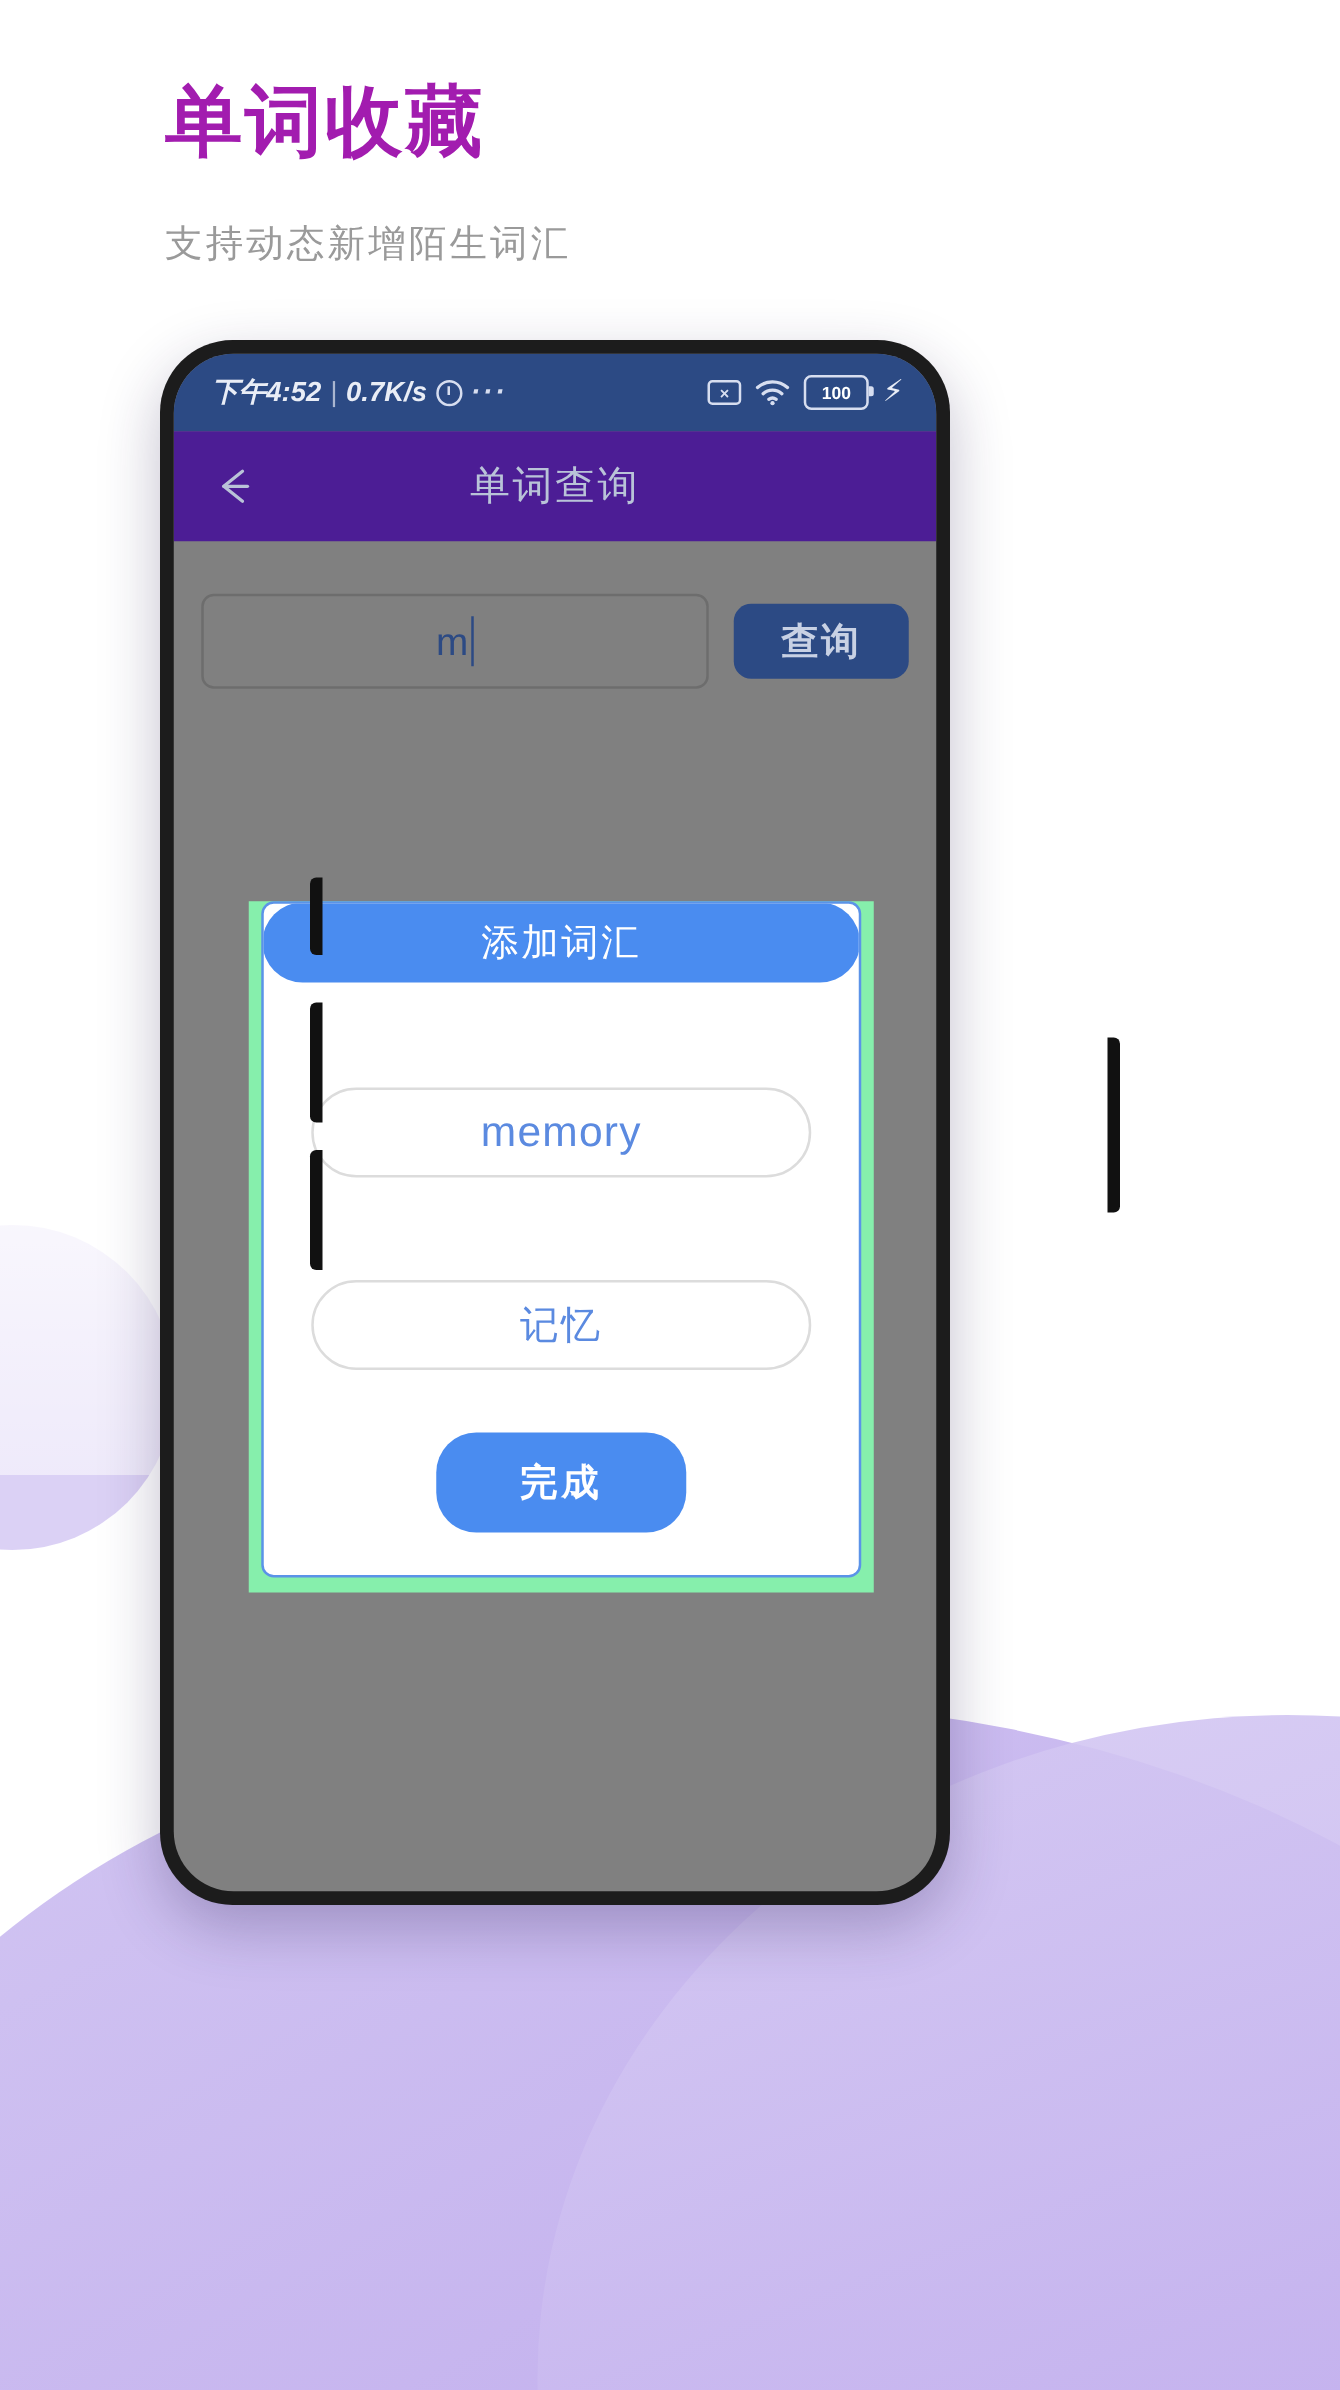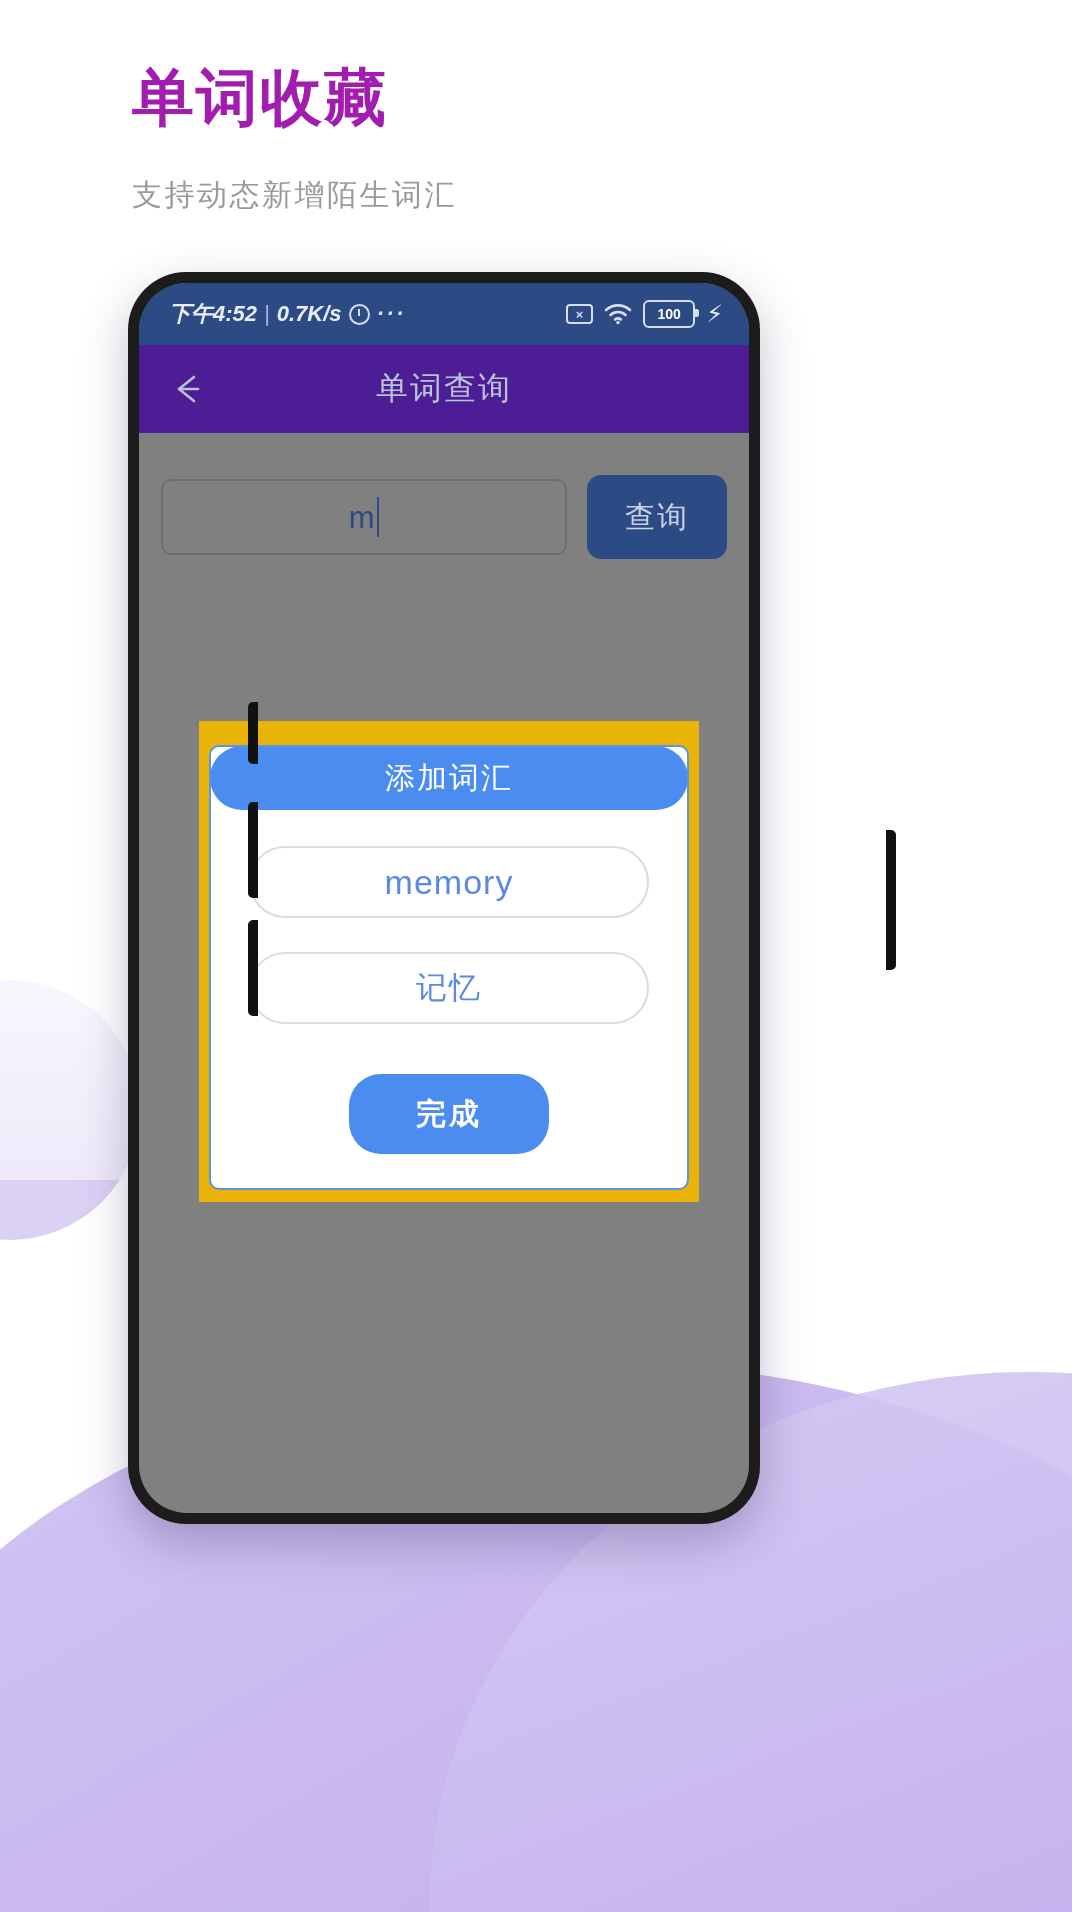--- a/index.html
+++ b/index.html
@@ -237,39 +237,40 @@
     line-height: 1;
   }
   .caret {
     width: 2.5px;
     height: 40px;
     background: #2c4a84;
     margin-left: 2px;
   }
   .search-btn {
     width: 140px;
-    height: 84px;
+    height: 60px;
     background: #2c4a84;
     border-radius: 14px;
     display: flex;
     align-items: center;
     justify-content: center;
     color: #c8d1e4;
     font-size: 30px;
     letter-spacing: 2px;
+    font-weight: bold;
   }
 
   
   .dialog-wrap {
     position: absolute;
     left: 60px;
     top: 438px;
     width: 500px;
-    background: #eab308;
-    padding: 24px 10px 12px 10px;
+    background: #86efac;
+    padding: 0 10px 12px 10px;
   }
   .dialog {
     border: 2px solid #5b93e8;
     border-radius: 10px;
     background: #ffffff;
     overflow: hidden;
   }
   .dialog-header {
     height: 64px;
     background: #4a8cf0;
@@ -292,20 +293,21 @@
   .dialog-field {
     width: 100%;
     height: 72px;
     border: 2px solid #dcdcdc;
     border-radius: 36px;
     display: flex;
     align-items: center;
     justify-content: center;
     color: #5b8ae0;
     background: #ffffff;
+    margin-top: 48px;
   }
   .field-en { font-size: 34px; letter-spacing: 1px; }
   .field-cn { font-size: 31px; letter-spacing: 2px; }
   .dialog-done {
     width: 200px;
     height: 80px;
     background: #4a8cf0;
     border-radius: 32px;
     display: flex;
     align-items: center;

